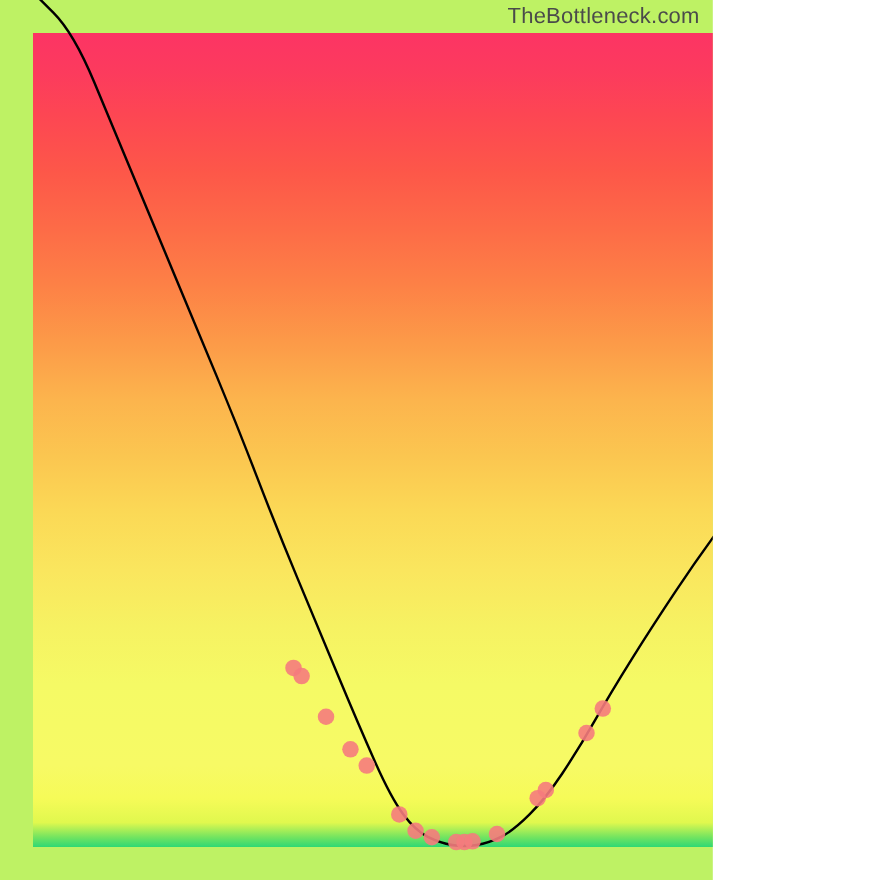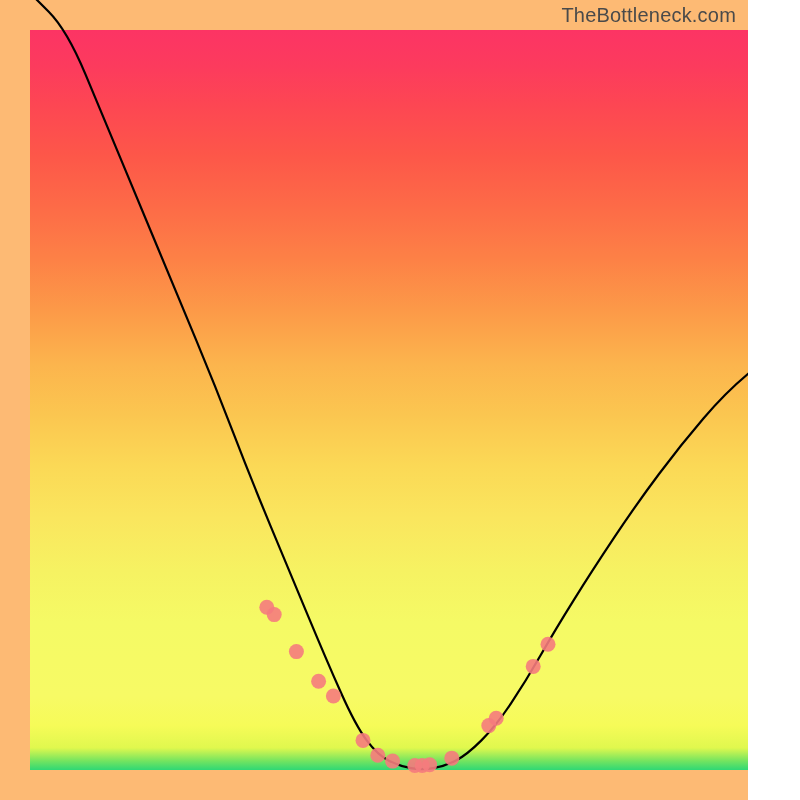--- a/index.html
+++ b/index.html
@@ -2,24 +2,24 @@
 <html><head>
 <meta charset="utf-8">
 <style>
   body {
     margin: 0;
     padding: 0;
     background: #fff;
     font-family: Arial, Helvetica, sans-serif;
   }
   .frame {
-    width: 748px;
+    width: 648px;
     height: 800px;
     position: relative;
-    background: #fdba74;
+    background: #bef264;
     overflow: hidden;
   }
   .watermark {
     position: absolute;
     top: 4px;
     right: 12px;
     color: #4a4a4a;
     font-size: 20px;
     font-weight: 500;
     z-index: 10;

